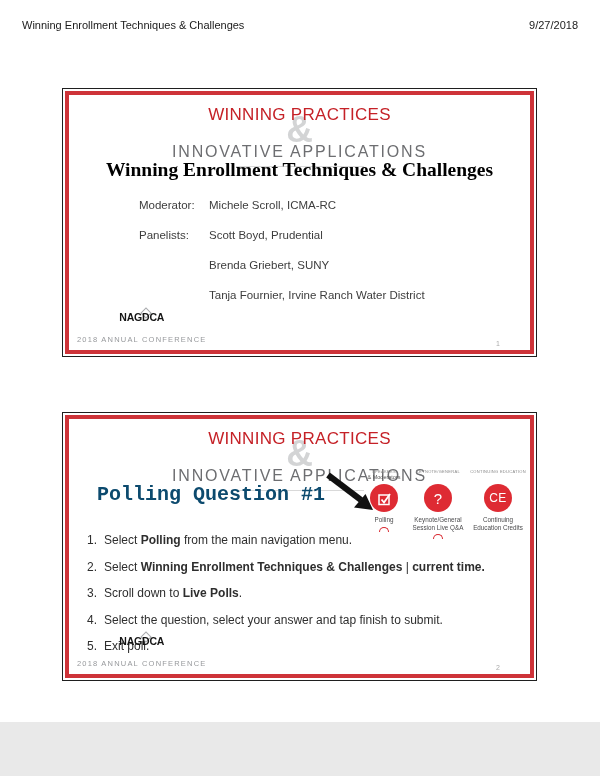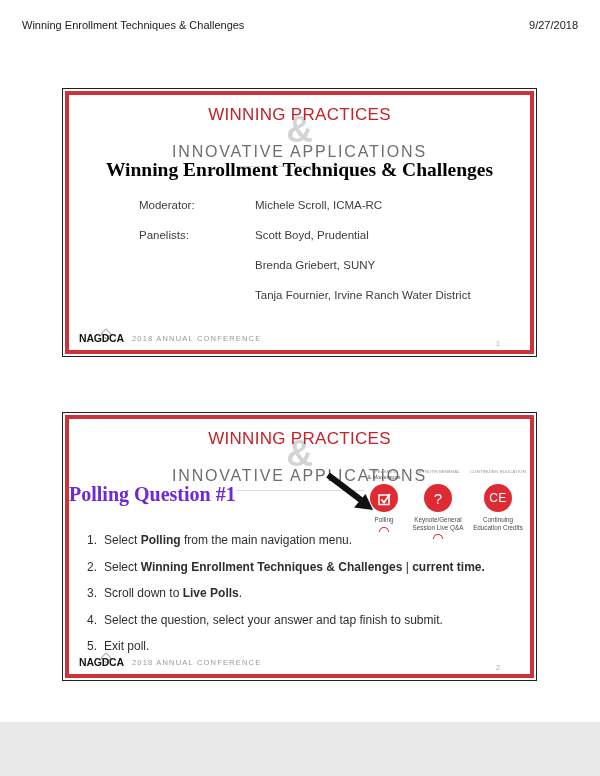--- a/index.html
+++ b/index.html
@@ -34,27 +34,27 @@
   .brand-l1 { position:relative; z-index:1; font-size:17px; font-weight:normal; color:#c52127; letter-spacing:.3px; }
   .brand-l2 { position:relative; z-index:1; font-size:16px; color:#6d6e71; letter-spacing:1.8px; margin-top:18px; }
   .brand-rule { width:128px; height:1px; background:#d9d9d9; margin:5px auto 0; }
 
   
   .title-center {
     position:absolute; top:64px; left:0; width:100%; text-align:center;
     font-family:"Liberation Serif", serif; font-weight:bold; font-size:19.5px; color:#000;
   }
   .title-left {
-    position:absolute; top:64px; left:0;
-    font-family:Liberation Serif, serif; font-weight:bold; font-size:20px; color:#6d28d9;
+    position:absolute; top:64px; left:28px;
+    font-family:Liberation Mono, monospace; font-weight:bold; font-size:20px; color:#0c4a6e;
   }
 
   
   .roster { position:absolute; top:104px; left:70px; }
-  .roster-row { display:flex; margin-bottom:18px; font-size:11.5px; color:#3d3d3d;gap:46px; }
+  .roster-row { display:flex; margin-bottom:18px; font-size:11.5px; color:#3d3d3d; }
   .roster-label { width:70px; }
 
   
   .nav-cluster { position:absolute; top:50px; left:288px; width:178px; display:flex; z-index:1; }
   .nav-col { text-align:center; }
   .nav-col-1, .nav-col-2 { width:54px; }
   .nav-col-3 { width:66px; }
   .tiny-cap { font-size:4px; color:#8a8a8a; letter-spacing:.3px; line-height:5px; height:5px; overflow:hidden; }
   .mods-cap { font-size:5.5px; color:#555; line-height:6px; }
   .nav-circle {
@@ -69,21 +69,21 @@
   .poll-arrow { position:absolute; top:52px; left:255px; z-index:2; }
 
   
   .steps { position:absolute; top:114px; left:18px; right:10px; list-style:none; }
   .step { display:flex; margin-bottom:12.5px; font-size:12px; color:#2e2e2e; }
   .step-num { width:17px; flex:0 0 17px; }
   .step b { font-weight:bold; }
   .step .bi { font-weight:bold; }
 
   
-  .slide-footer { position:absolute; left:8px; bottom:6px; display:flex; align-items:center; gap:6px; }
+  .slide-footer { position:absolute; left:8px; bottom:6px; display:flex; align-items:center; gap:12px;flex-direction:column; }
   .nagdca { position:relative; font-weight:bold; font-size:10.5px; letter-spacing:-.2px; color:#141414; padding:0 2px; }
   .nagdca-diamond {
     position:absolute; left:25px; top:-2px; width:8px; height:8px;
     border:1px solid #a9abae; transform:rotate(45deg); z-index:0;
   }
   .nagdca-text { position:relative; z-index:1; }
   .conf-text { font-size:7.5px; letter-spacing:1.2px; color:#97999c; }
   .slide-no { position:absolute; right:30px; bottom:3px; font-size:7px; color:#ababab; }
 </style>
 </head>

